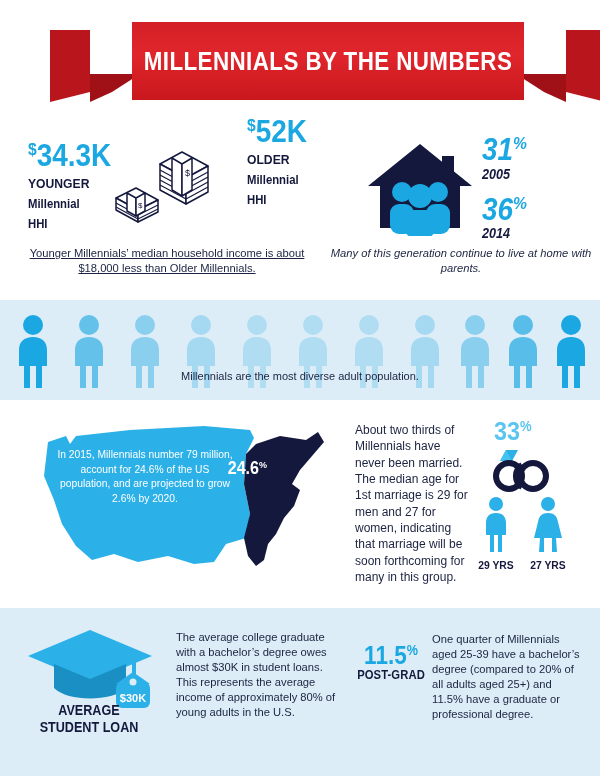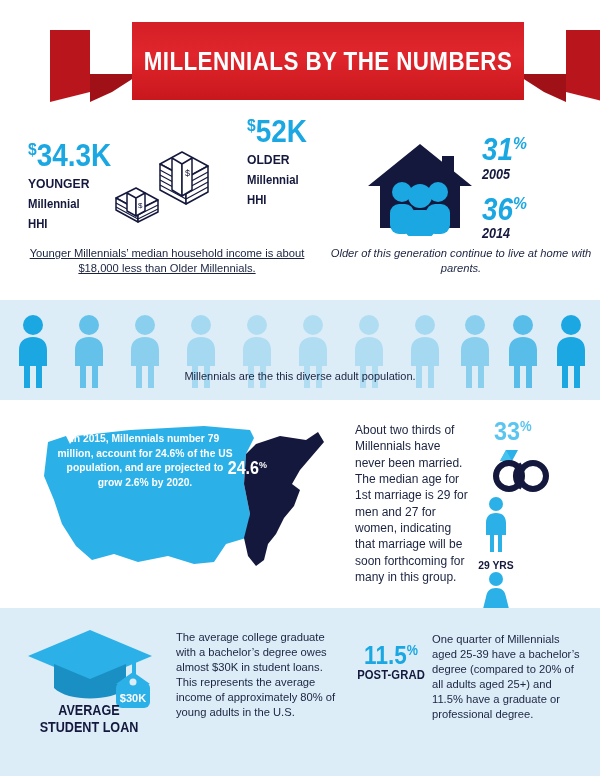--- a/index.html
+++ b/index.html
@@ -82,31 +82,31 @@
   #div-stats .pct { font-size: 23px; font-weight:bold; color:#1ba7e2; line-height:.92;
                     transform: scaleX(0.9); }
   #div-stats .nm  { font-size: 11.5px; font-weight:bold; color:#14183c; margin-top:2px;
                     transform: scaleX(0.9); letter-spacing:.2px; }
   #div-caption { position:absolute; left:0; top:70px; width:600px; text-align:center;
                  font-size:11px; color:#1b2340; font-weight:500; }
 
   
   #mapsec { top: 400px; height: 208px; background:#fff; }
   #map-icon { position:absolute; left: 18px; top: 14px; }
-  #map-text { position:absolute; left: 55px; top: 32px; width: 180px; text-align:center;
-              color:#fff; font-size:10.3px; font-weight:bold; line-height:1.42; }
+  #map-text { position:absolute; left: 55px; top: 48px; width: 180px; text-align:center;
+              color:#fff; font-size:10.3px; font-weight:normal; line-height:1.42; }
   #map-pct  { position:absolute; left: 226px; top: 58px; color:#fff;
               font-size: 17.5px; font-weight:bold; transform: scaleX(0.92); }
   #marr-text { position:absolute; left: 355px; top: 22px; width: 118px;
                font-size: 12px; line-height: 1.36; color:#1b2340; }
   #marr-pct { position:absolute; left: 492px; top: 16px; font-size: 26px; font-weight:bold;
               color:#5bc5ef; transform: scaleX(0.9); }
   #rings-icon { position:absolute; left: 482px; top: 48px; }
   #genders { position:absolute; left: 470px; top: 96px; width: 118px;
-             display:flex; justify-content:center;flex-direction:column; }
+             display:flex; justify-content:flex-start; }
   #genders .g { text-align:center; width: 52px; }
   #genders .lbl { font-size: 11.5px; font-weight:bold; color:#14183c; margin-top:3px;
                   transform: scaleX(0.9); }
 
   
   #edu { top: 608px; height: 168px; }
   #cap-icon { position:absolute; left: 28px; top: 18px; }
   #loan-lbl { position:absolute; left: 28px; top: 94px; width: 122px; text-align:center;
               font-size: 14px; font-weight:bold; color:#14183c; line-height:1.18;
               transform: scaleX(0.9); }
@@ -212,21 +212,21 @@
       <div>
         <div class="pct"><span>31</span><span class="sup">%</span></div>
         <div class="yr">2005</div>
       </div>
       <div style="height:14px"></div>
       <div>
         <div class="pct"><span>36</span><span class="sup">%</span></div>
         <div class="yr">2014</div>
       </div>
     </div>
-    <div id="home-caption" class="caption">Older of this generation continue to live at home with parents.</div>
+    <div id="home-caption" class="caption">Many of this generation continue to live at home with parents.</div>
   </div>
 
   <div class="sec band-light" id="diversity">
     <div class="people-row">
       <svg class="ppl" style="left:10px" width="46" height="74" viewBox="0 0 46 74" opacity="1">
           <circle cx="23" cy="11" r="10" fill="#1ba7e2"></circle>
           <path d="M23 23c-9 0-14 5-14 13v16h5v22h6V52h6v22h6V52h5V36c0-8-5-13-14-13z" fill="#1ba7e2"></path>
         </svg>
       <svg class="ppl" style="left:66px" width="46" height="74" viewBox="0 0 46 74" opacity="0.62">
           <circle cx="23" cy="11" r="10" fill="#1ba7e2"></circle>
@@ -263,21 +263,21 @@
       <svg class="ppl" style="left:500px" width="46" height="74" viewBox="0 0 46 74" opacity="0.68">
           <circle cx="23" cy="11" r="10" fill="#1ba7e2"></circle>
           <path d="M23 23c-9 0-14 5-14 13v16h5v22h6V52h6v22h6V52h5V36c0-8-5-13-14-13z" fill="#1ba7e2"></path>
         </svg>
       <svg class="ppl" style="left:548px" width="46" height="74" viewBox="0 0 46 74" opacity="1">
           <circle cx="23" cy="11" r="10" fill="#1ba7e2"></circle>
           <path d="M23 23c-9 0-14 5-14 13v16h5v22h6V52h6v22h6V52h5V36c0-8-5-13-14-13z" fill="#1ba7e2"></path>
         </svg>
     </div>
 
-    <div id="div-caption">Millennials are the this diverse adult population.</div>
+    <div id="div-caption">Millennials are the most diverse adult population.</div>
   </div>
 
   <div class="sec" id="mapsec">
     <svg id="map-icon" width="316" height="180" viewBox="0 0 316 180">
       <path d="M30 28 L48 22 L52 30 L58 22 L112 16 L186 12 L232 16 L236 24 L228 40 L226 70 L232 100 L228 124
                L208 130 L196 148 L176 150 L150 142 L120 148 L96 140 L74 146 L58 132 L44 110 L36 86 L26 62 Z" fill="#2bb0e8"></path>
       <path d="M238 30 L262 22 L288 26 L300 18 L306 28 L294 42 L282 56 L274 70 L282 76 L276 92 L266 104
                L258 120 L250 130 L246 146 L238 152 L230 142 L226 124 L232 100 L226 70 L228 40 Z" fill="#14183c"></path>
     </svg>
     <div id="map-text">In 2015, Millennials number 79 million, account for 24.6% of the US population, and are projected to grow 2.6% by 2020.</div>

